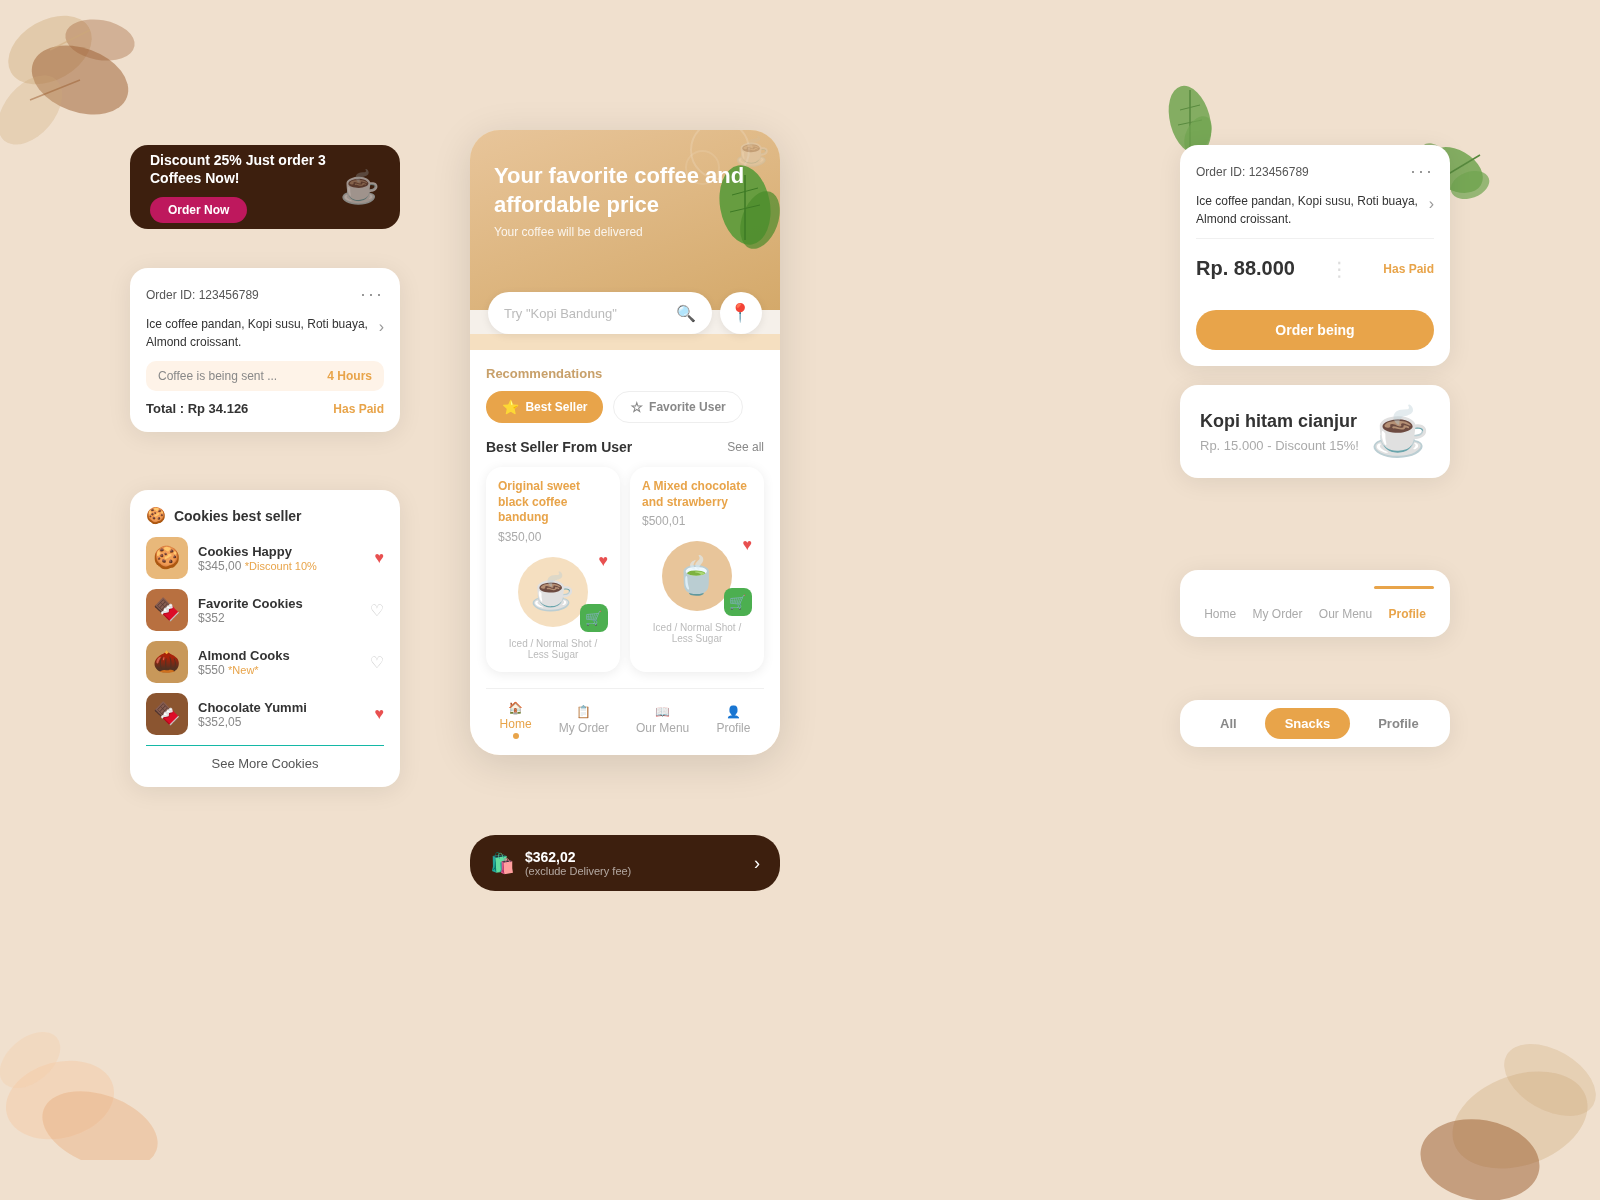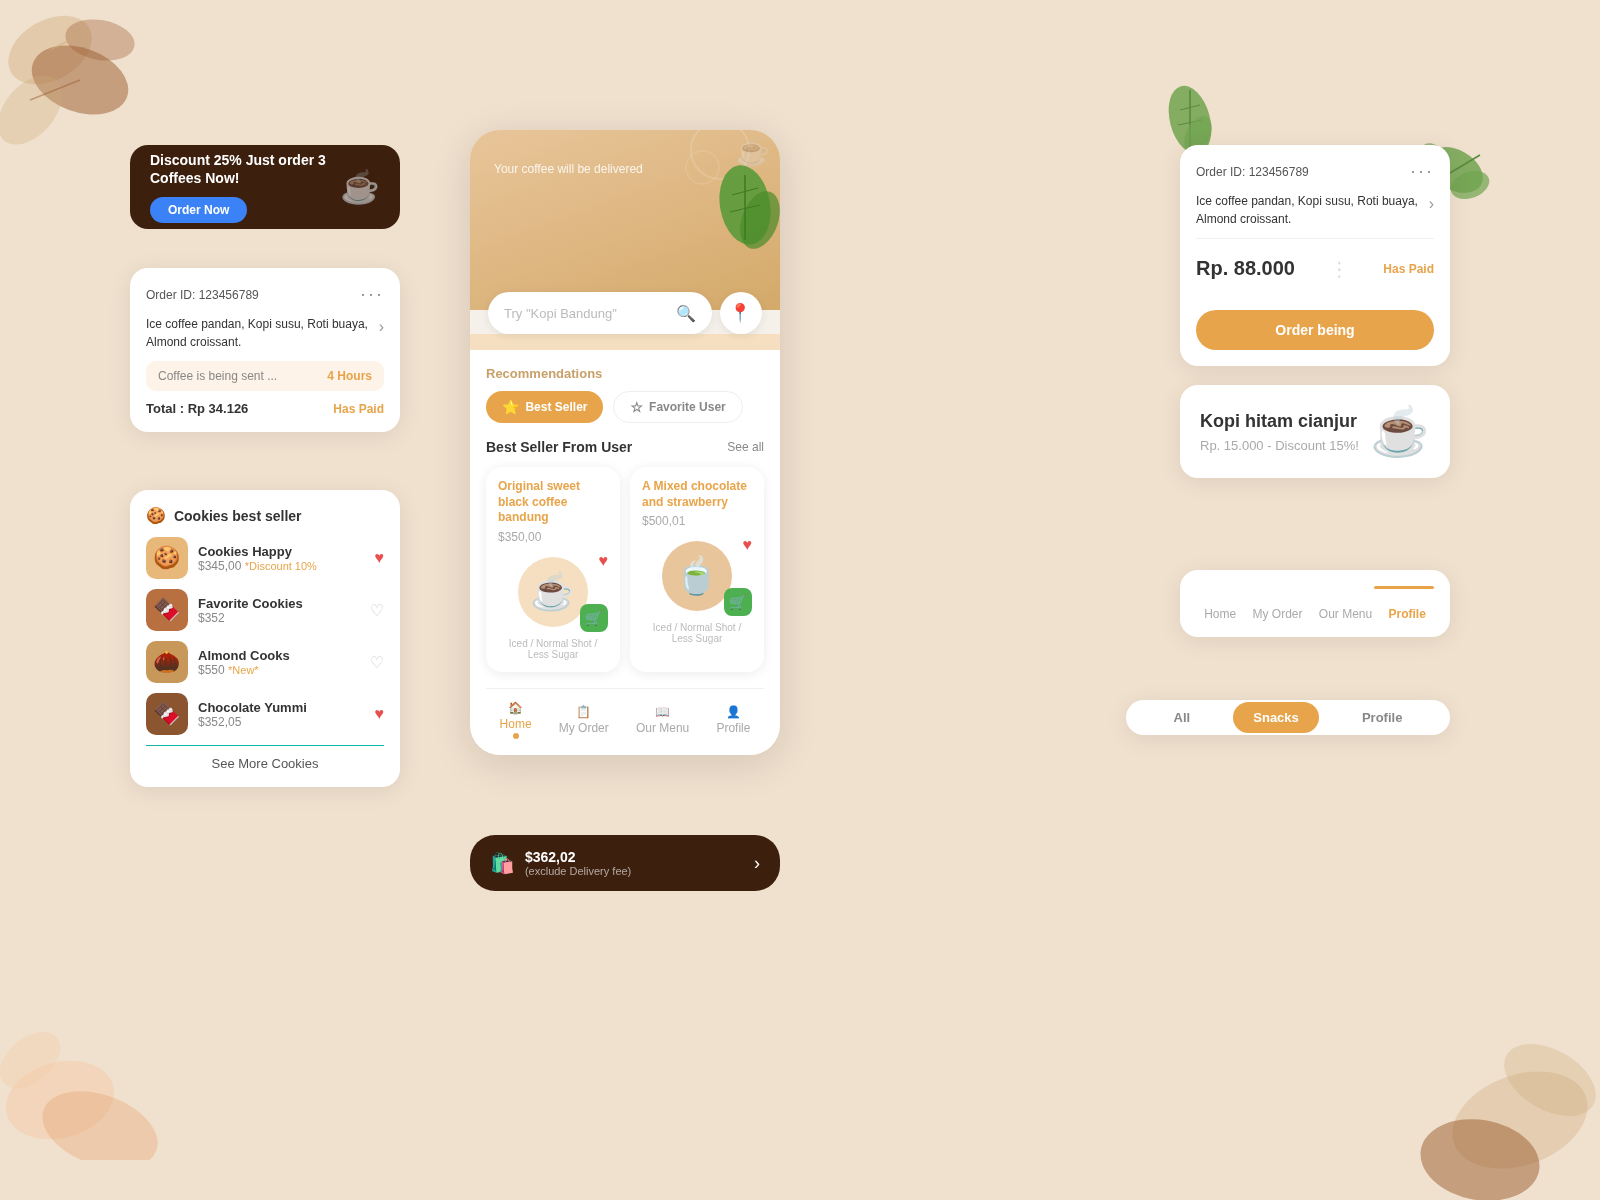--- a/index.html
+++ b/index.html
@@ -42,21 +42,21 @@
       padding: 14px 20px;
       color: #fff;
     }
     .promo-banner .promo-title {
       font-size: 14px;
       font-weight: 700;
       line-height: 1.3;
       margin-bottom: 10px;
     }
     .promo-banner .order-now-btn {
-      background: #3b82f6;
+      background: #be185d;
       color: #fff;
       border: none;
       border-radius: 20px;
       padding: 6px 18px;
       font-size: 12px;
       font-weight: 600;
       cursor: pointer;
       width: fit-content;
     }
     .promo-icon {
@@ -436,22 +436,22 @@
       background: #e8a44a;
       margin-bottom: 12px;
       margin-left: auto;
       width: 60px;
     }
 
     
     .category-card {
       right: 150px;
       top: 700px;
-      width: 324px;
-      padding: 2px 20px;
+      width: 270px;
+      padding: 8px 20px;
     }
     .category-tabs {
       display: flex;
       justify-content: space-around;
       align-items: center;
       gap: 8px;
     }
     .cat-tab {
       padding: 8px 20px;
       border-radius: 20px;
@@ -628,20 +628,21 @@
 
     <div style="position:absolute;right:0;top:30px;width:70px;height:90px;">
       <svg viewBox="0 0 70 90" xmlns="http://www.w3.org/2000/svg" width="70" height="90">
         <ellipse cx="35" cy="45" rx="25" ry="40" fill="#5a9a3a" opacity="0.9" transform="rotate(-10 35 45)"></ellipse>
         <ellipse cx="50" cy="60" rx="18" ry="30" fill="#4a8a2a" opacity="0.7" transform="rotate(20 50 60)"></ellipse>
         <line x1="35" y1="15" x2="35" y2="80" stroke="#3d7a25" stroke-width="1.5"></line>
         <line x1="22" y1="35" x2="48" y2="28" stroke="#3d7a25" stroke-width="1"></line>
         <line x1="20" y1="52" x2="50" y2="45" stroke="#3d7a25" stroke-width="1"></line>
       </svg>
     </div>
+    <div class="phone-header-title">Your favorite coffee and affordable price</div>
     <div class="phone-header-sub">Your coffee will be delivered</div>
   </div>
 
   <div style="background:#f5f0ea;padding-bottom:0;">
     <div class="phone-search-row">
       <div class="phone-search-box">
         <span class="search-input-text">Try "Kopi Bandung"</span>
         <span class="search-icon-phone">🔍</span>
       </div>
       <div class="location-btn">

